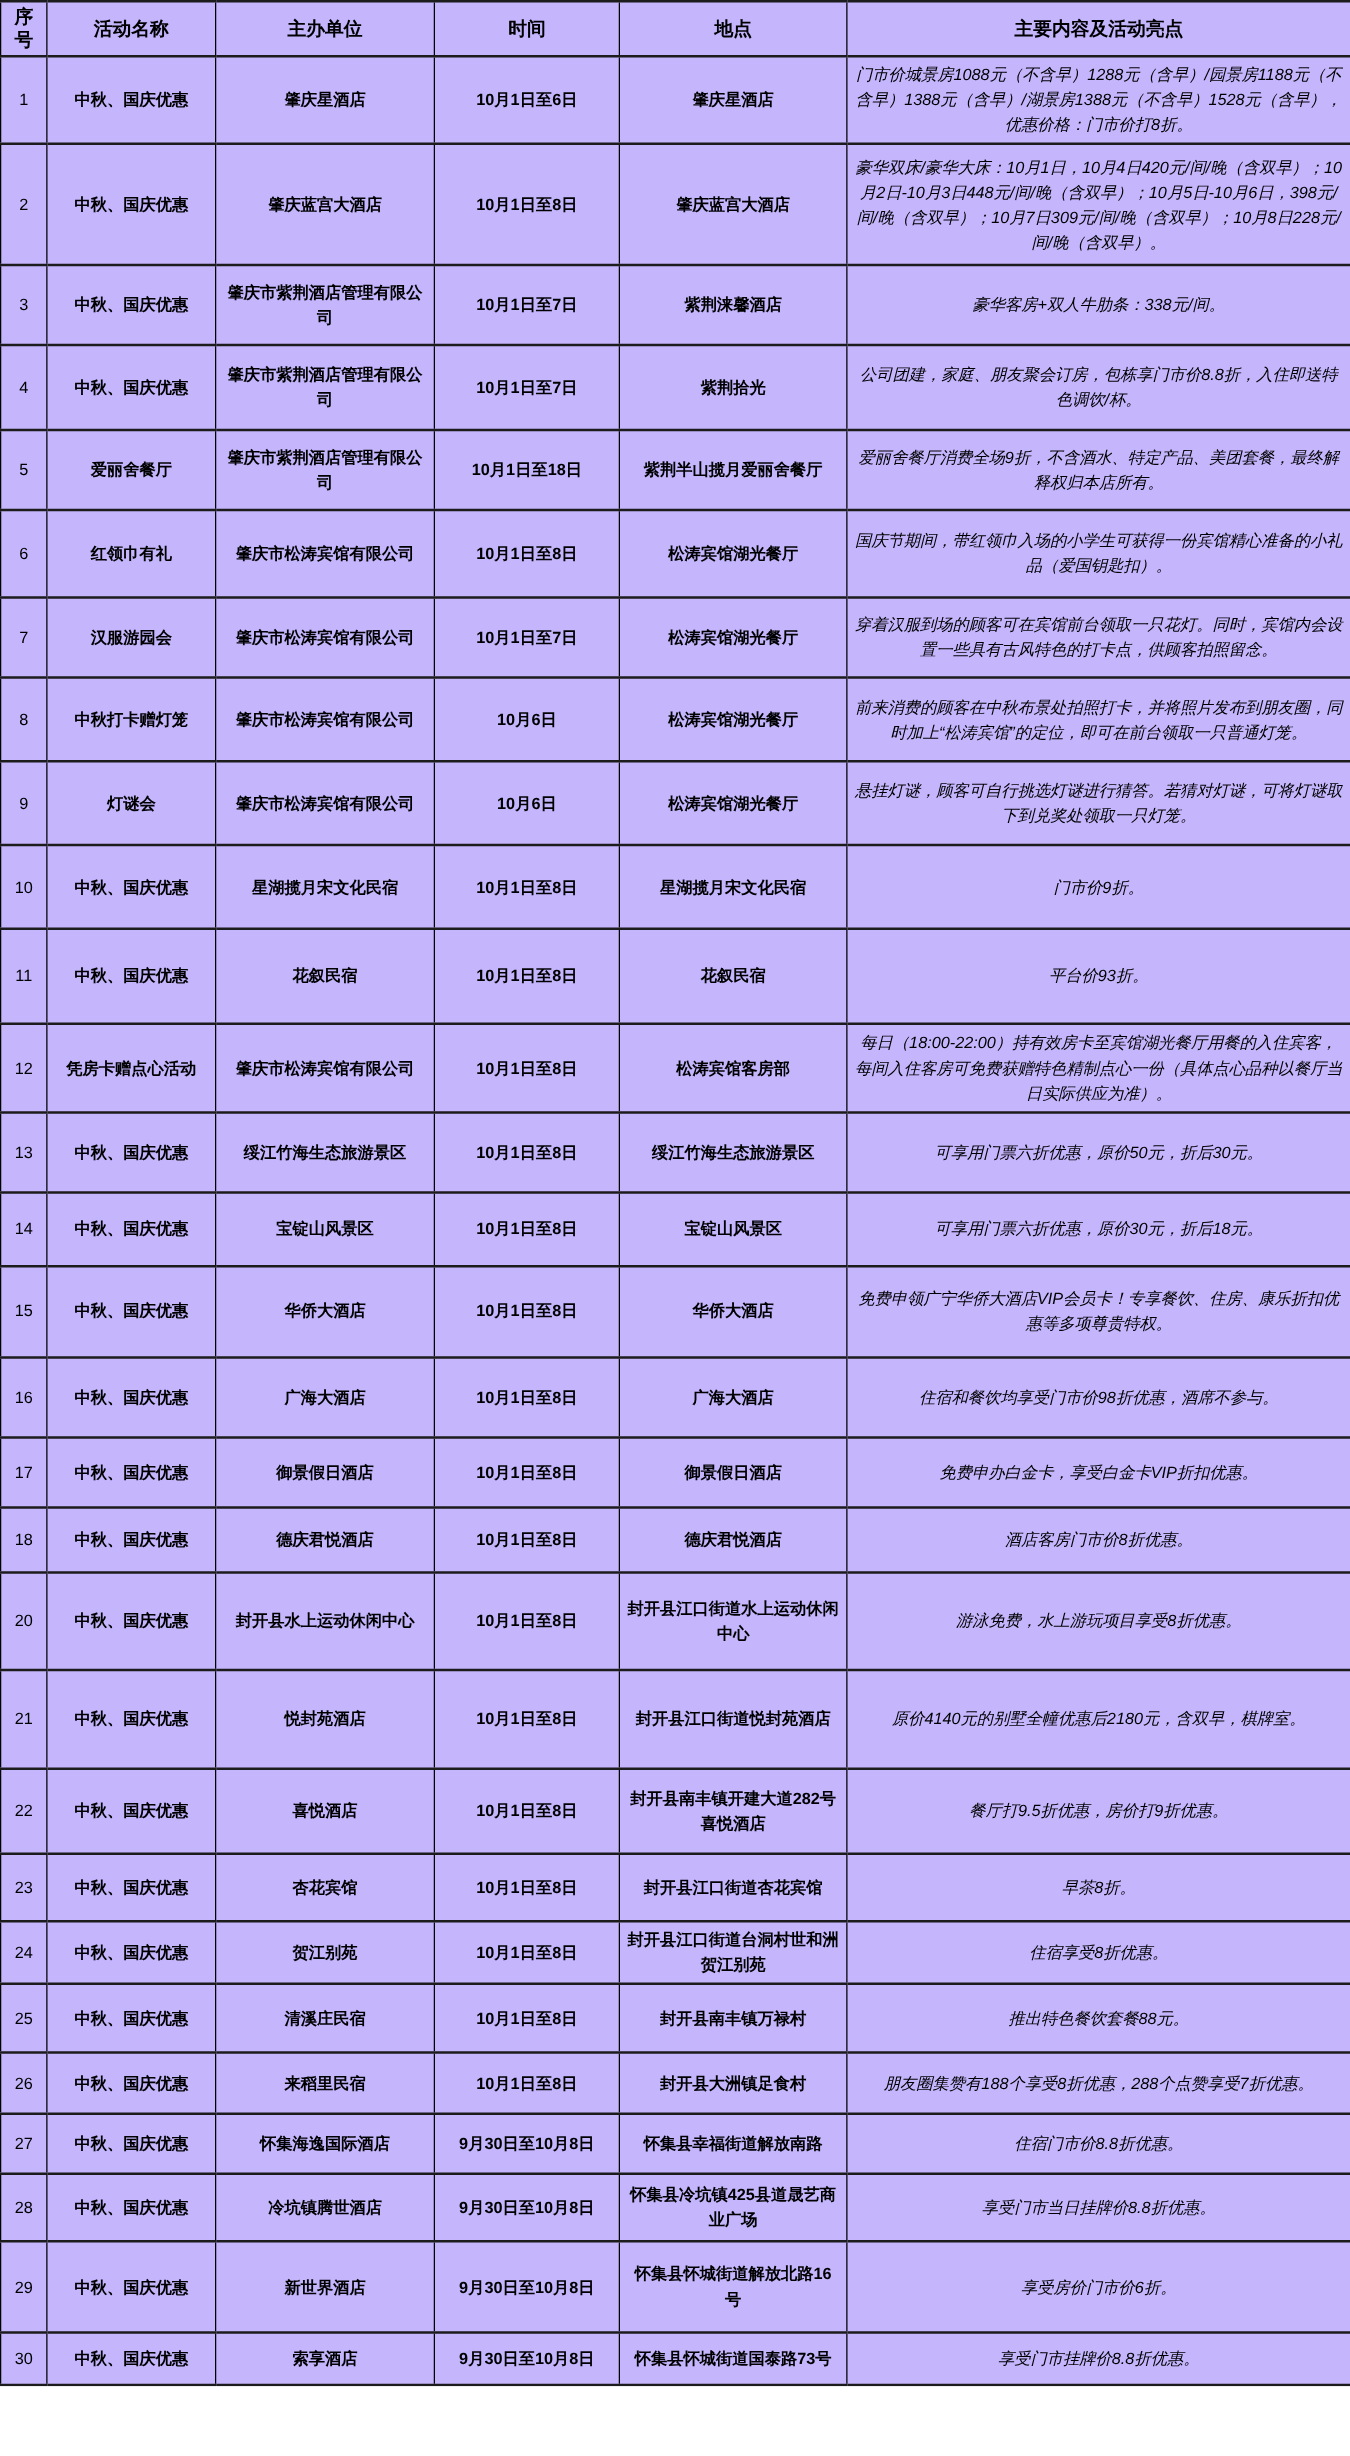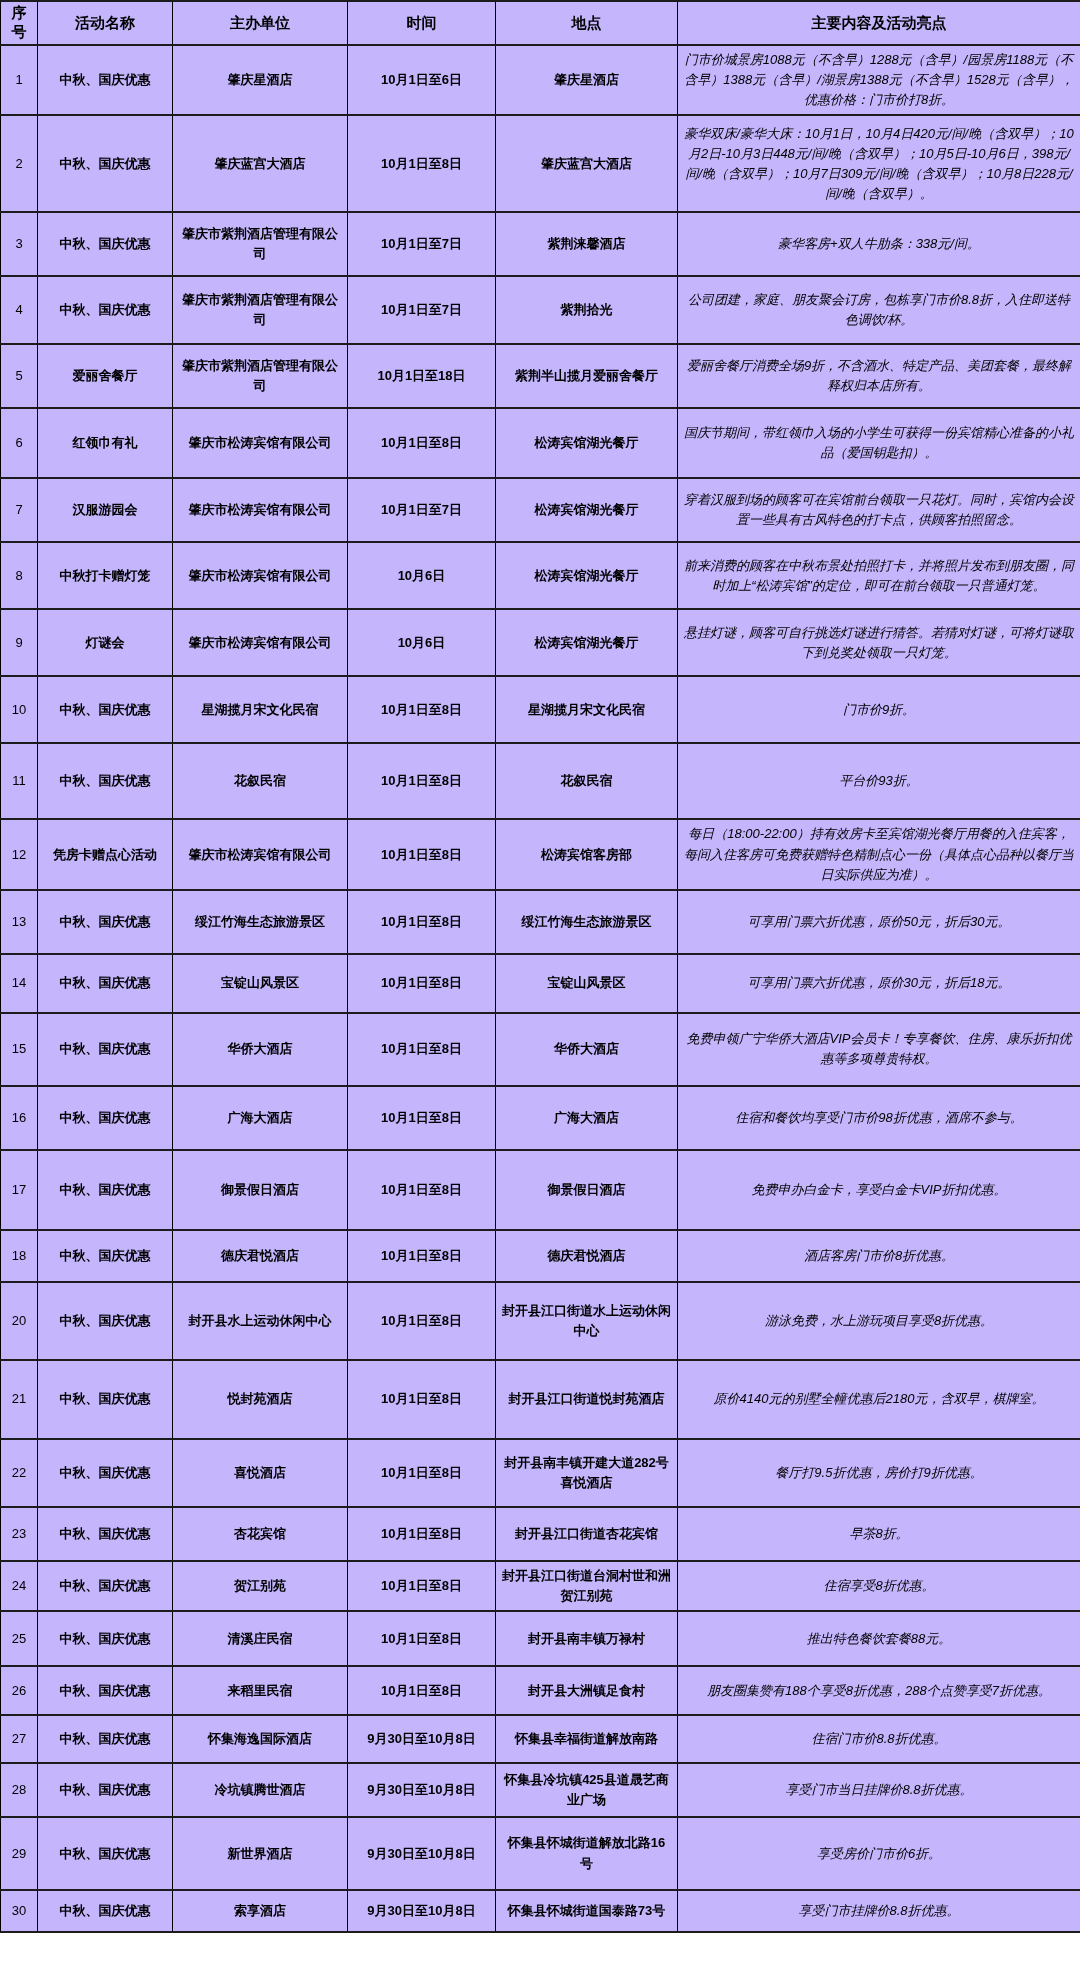--- a/index.html
+++ b/index.html
@@ -57,21 +57,21 @@
   tbody tr:nth-child(7)  { height: 64px; }
   tbody tr:nth-child(8)  { height: 67px; }
   tbody tr:nth-child(9)  { height: 67px; }
   tbody tr:nth-child(10) { height: 67px; }
   tbody tr:nth-child(11) { height: 76px; }
   tbody tr:nth-child(12) { height: 69px; }
   tbody tr:nth-child(13) { height: 64px; }
   tbody tr:nth-child(14) { height: 59px; }
   tbody tr:nth-child(15) { height: 73px; }
   tbody tr:nth-child(16) { height: 64px; }
-  tbody tr:nth-child(17) { height: 80px; }
+  tbody tr:nth-child(17) { height: 56px; }
   tbody tr:nth-child(18) { height: 52px; }
   tbody tr:nth-child(19) { height: 78px; }
   tbody tr:nth-child(20) { height: 79px; }
   tbody tr:nth-child(21) { height: 68px; }
   tbody tr:nth-child(22) { height: 54px; }
   tbody tr:nth-child(23) { height: 44px; }
   tbody tr:nth-child(24) { height: 55px; }
   tbody tr:nth-child(25) { height: 49px; }
   tbody tr:nth-child(26) { height: 48px; }
   tbody tr:nth-child(27) { height: 54px; }

